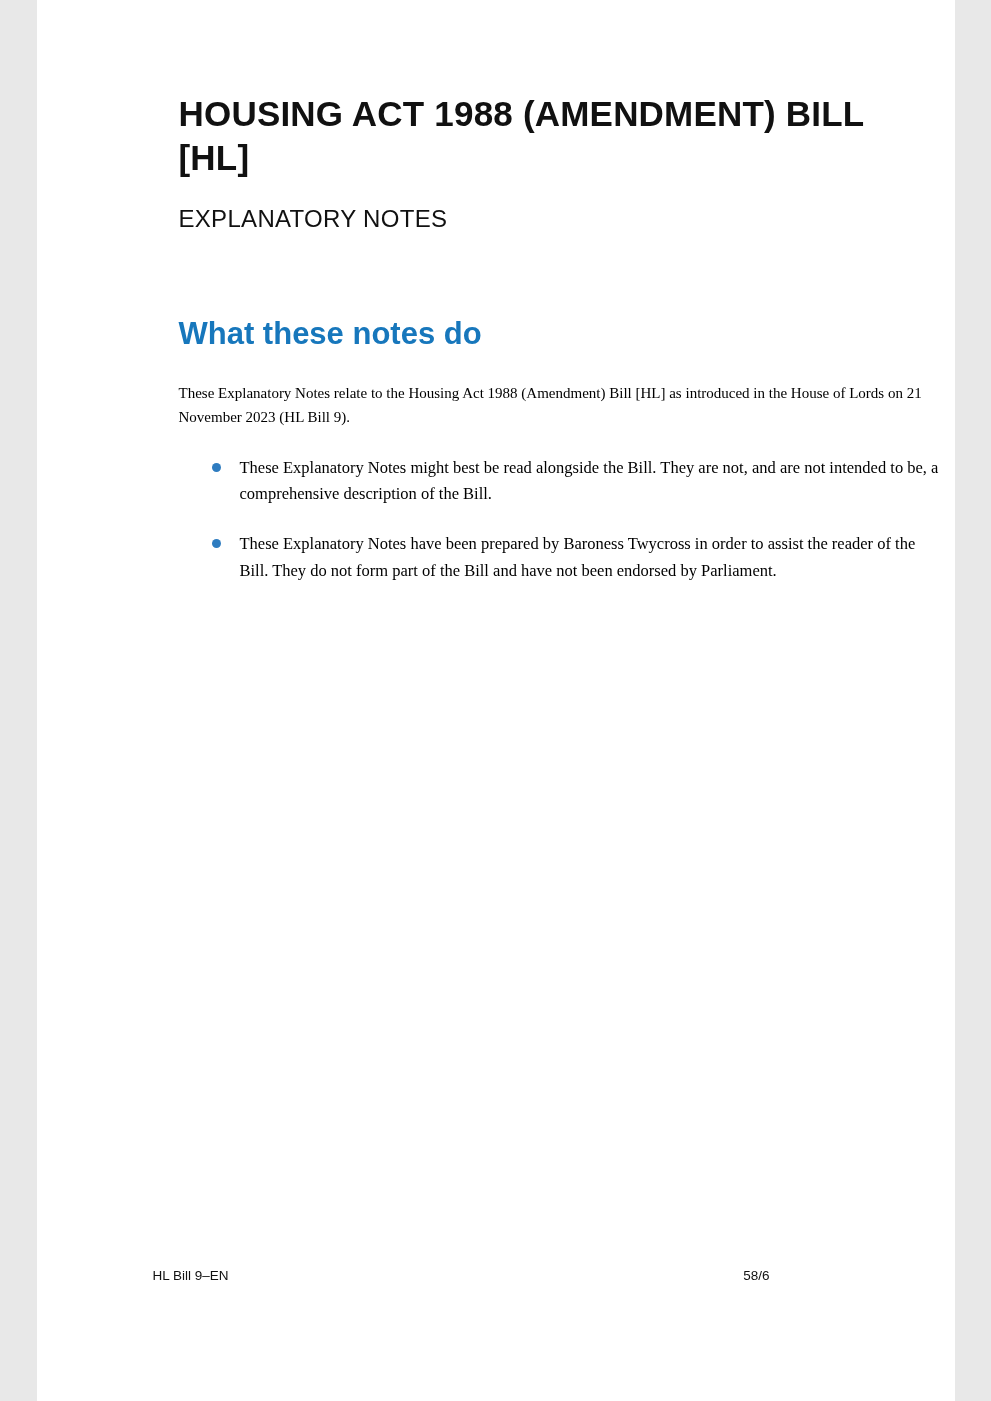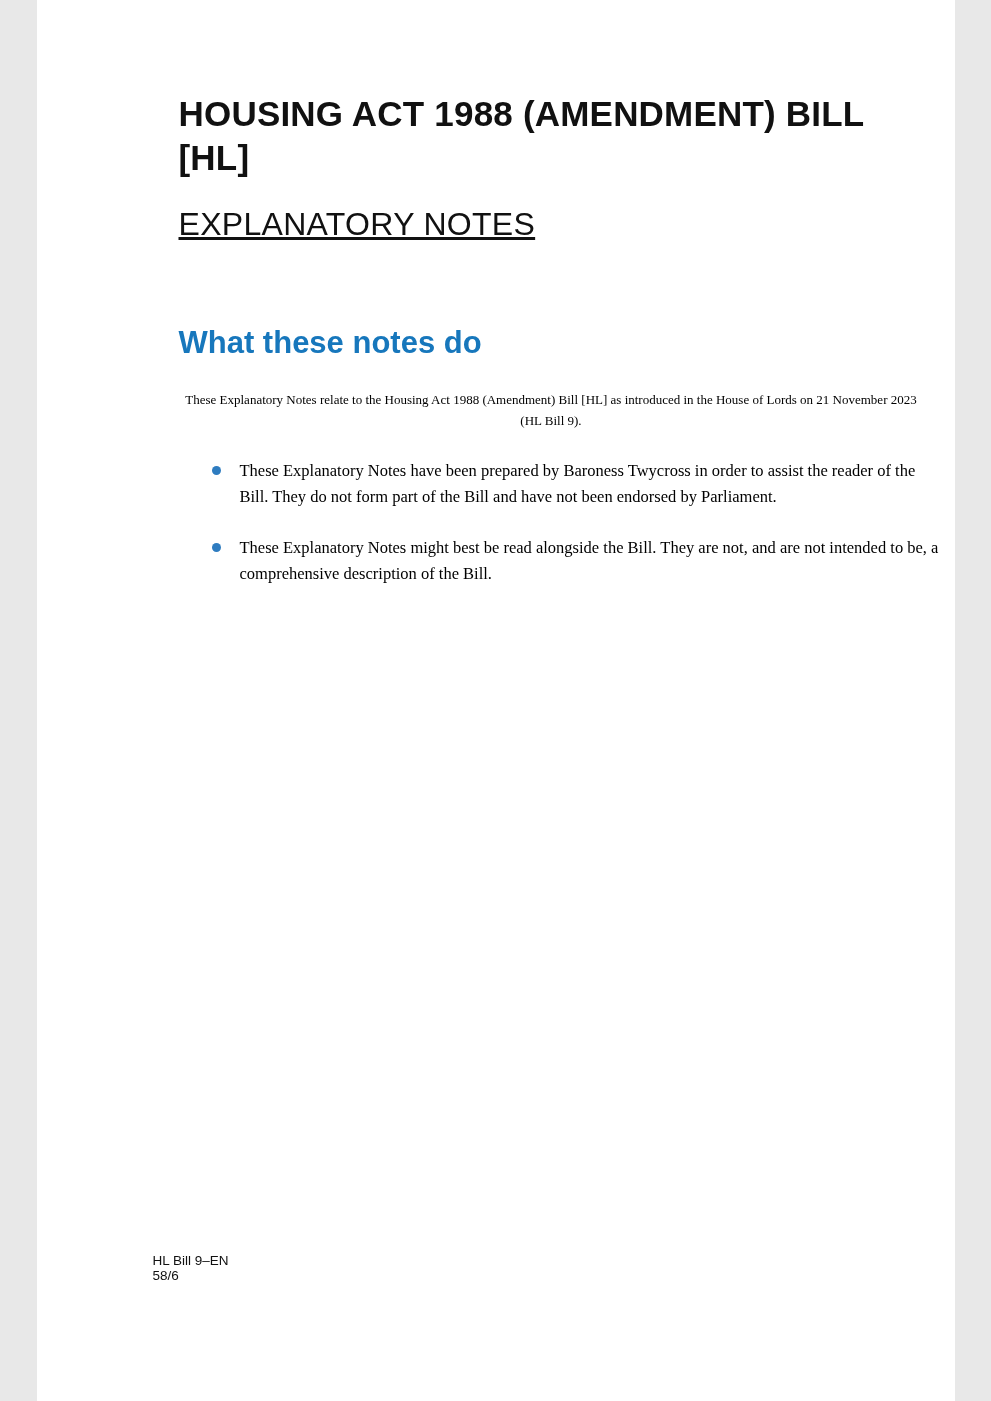--- a/index.html
+++ b/index.html
@@ -30,40 +30,38 @@
     font-family: "Liberation Sans", sans-serif;
     font-weight: 700;
     font-size: 35px;
     line-height: 1.27;
     color: #111111;
     letter-spacing: 0.2px;
   }
   .doc-subtitle {
     font-family: "Liberation Sans", sans-serif;
     font-weight: 400;
-    font-size: 32px;
+    font-size: 24px;
     line-height: 1.2;
     color: #111111;
     margin-top: 24px;
     letter-spacing: 0.3px;
-    text-decoration: underline;
   }
   .section-heading {
     font-family: "Liberation Sans", sans-serif;
     font-weight: 700;
     font-size: 31px;
     color: var(--heading-blue, #1777bc);
     margin-top: 82px;
   }
   .intro {
     margin-top: 29px;
-    font-size: 13px;
+    font-size: 15px;
     line-height: 1.6;
     width: 745px;
-    text-align: center;
   }
   .bullet-list {
     margin-top: 26px;
     list-style: none;
   }
   .bullet-item {
     position: relative;
     margin-left: 61px;
     width: 700px;
     font-size: 16.5px;
@@ -84,45 +82,44 @@
     left: 0;
     right: 0;
     bottom: 118px;
     display: flex;
     justify-content: space-between;
     padding-left: 116px;
     padding-right: 185px;
     font-family: "Liberation Sans", sans-serif;
     font-size: 13.5px;
     color: #111111;
-    flex-direction: column;
   }
 </style>
 </head>
 <body>
 
 <div class="page">
   <div class="content">
 
     <h1 class="doc-title">HOUSING ACT 1988 (AMENDMENT) BILL [HL]</h1>
 
     <h2 class="doc-subtitle">EXPLANATORY NOTES</h2>
 
     <h3 class="section-heading">What these notes do</h3>
 
     <p class="intro">These Explanatory Notes relate to the Housing Act 1988 (Amendment) Bill [HL] as introduced in the House of Lords on 21 November 2023 (HL Bill 9).</p>
 
     <ul class="bullet-list">
       <li class="bullet-item">
         <span class="bullet-marker"></span>
-        <span>These Explanatory Notes have been prepared by Baroness Twycross in order to assist the reader of the Bill. They do not form part of the Bill and have not been endorsed by Parliament.</span>
+        <span>These Explanatory Notes might best be read alongside the Bill. They are not, and are not intended to be, a comprehensive description of the Bill.</span>
       </li>
       <li class="bullet-item">
         <span class="bullet-marker"></span>
-        <span>These Explanatory Notes might best be read alongside the Bill. They are not, and are not intended to be, a comprehensive description of the Bill.</span>
+        <span>These Explanatory Notes have been prepared by Baroness Twycross in order to assist the reader of the Bill. They do not form part of the Bill and have not been endorsed by Parliament.</span>
       </li>
     </ul>
 
   </div>
 
   <div class="footer">
     <span>HL Bill 9–EN</span>
     <span>58/6</span>
   </div>
 </div>

